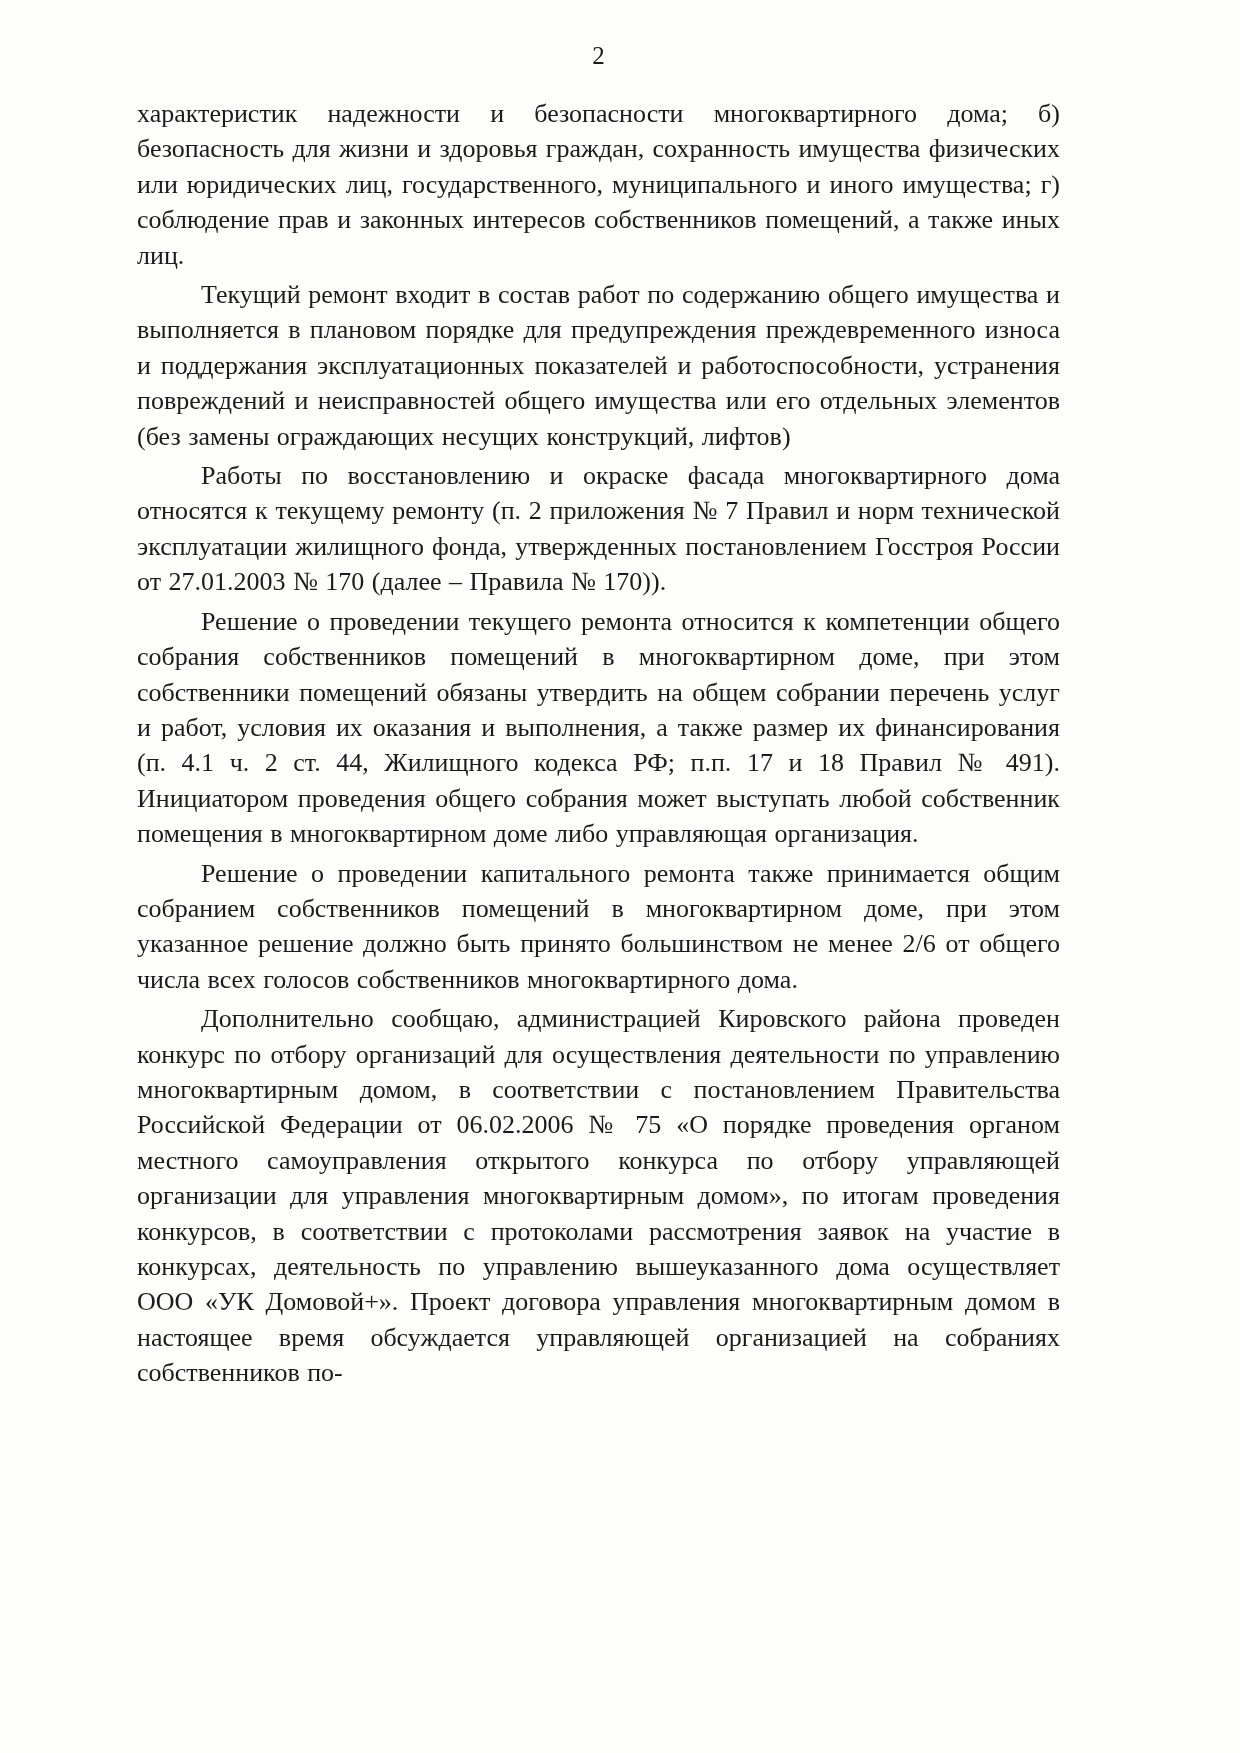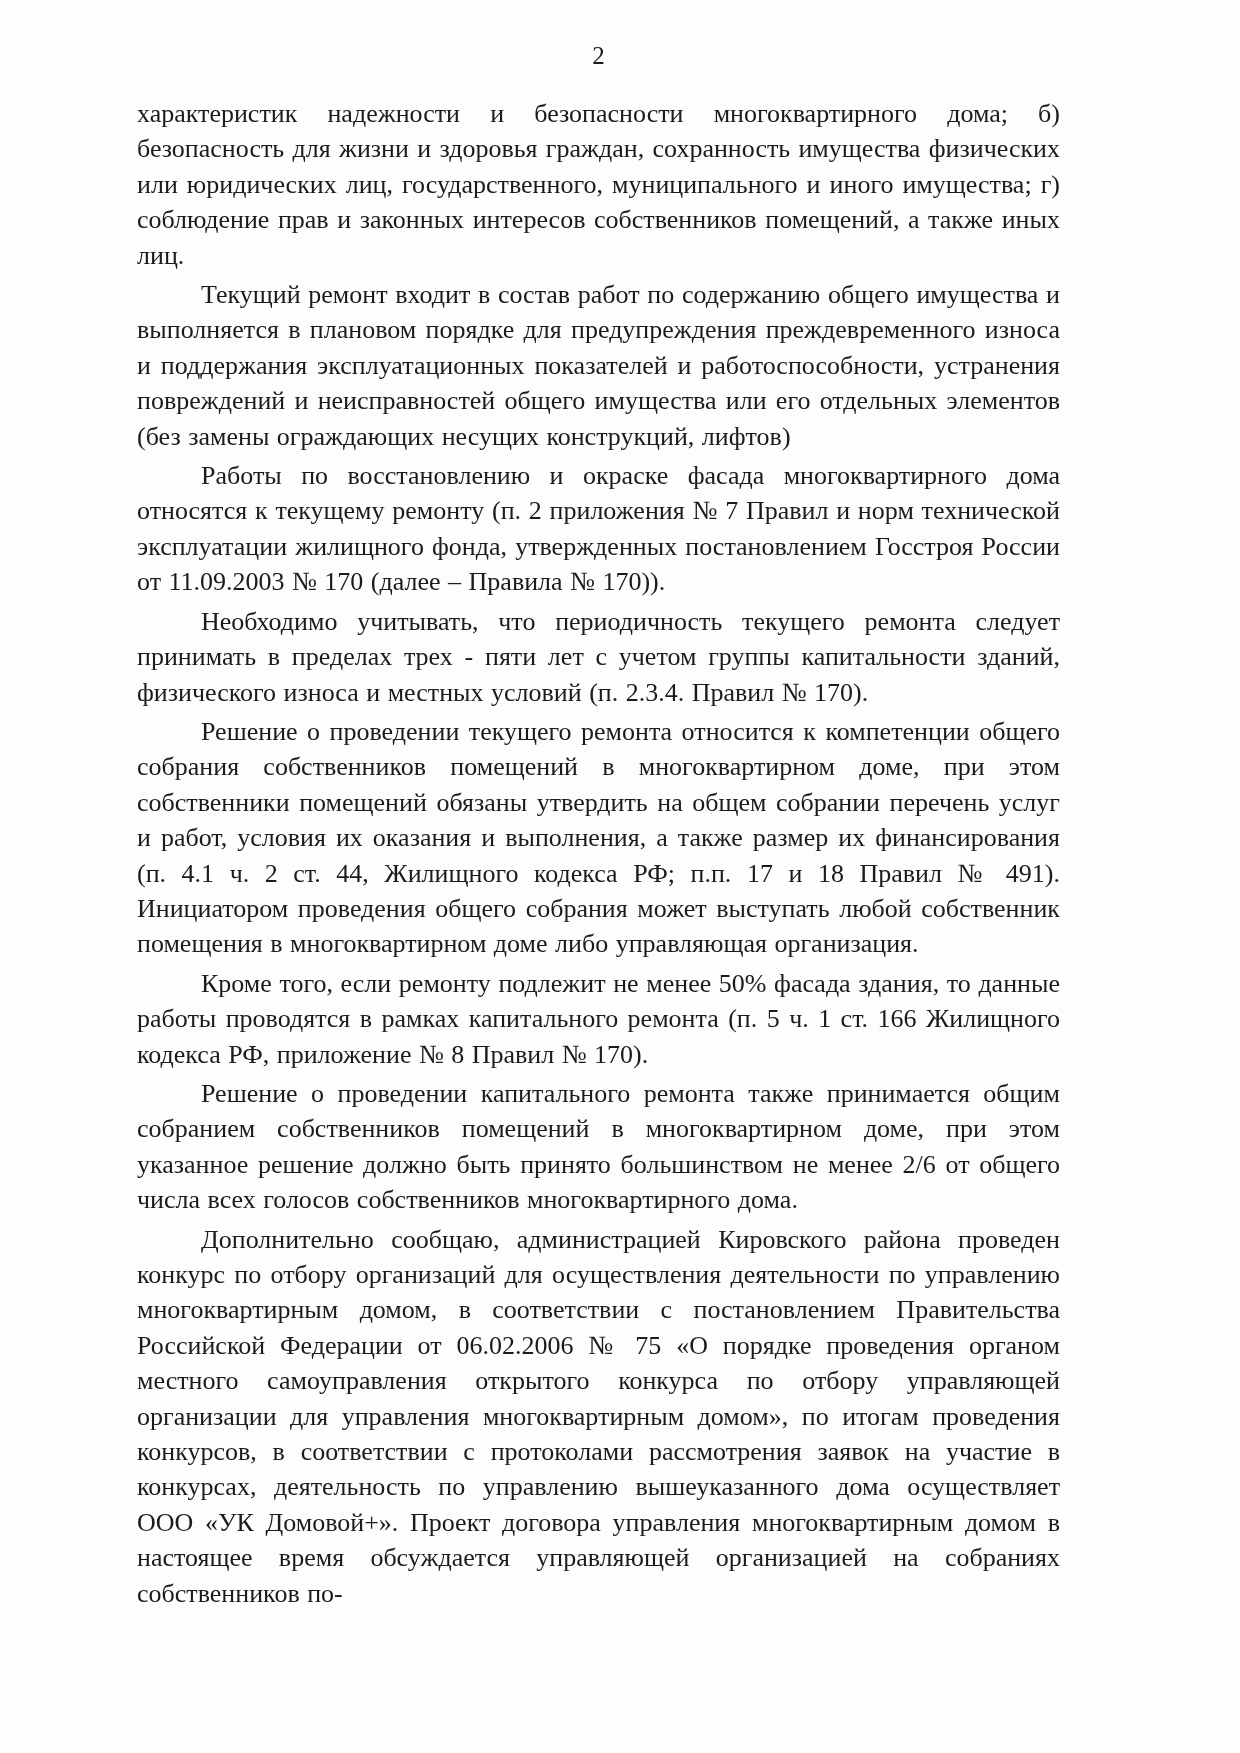--- a/index.html
+++ b/index.html
@@ -39,20 +39,18 @@
 </style>
 </head>
 <body>
 
 <div class="page">
   <div class="page-number">2</div>
 
   <div class="body-text">
     <p class="no-indent">характеристик надежности и безопасности многоквартирного дома; б) безопасность для жизни и здоровья граждан, сохранность имущества физических или юридических лиц, государственного, муниципального и иного имущества; г) соблюдение прав и законных интересов собственников помещений, а также иных лиц.</p>
     <p>Текущий ремонт входит в состав работ по содержанию общего имущества и выполняется в плановом порядке для предупреждения преждевременного износа и поддержания эксплуатационных показателей и работоспособности, устранения повреждений и неисправностей общего имущества или его отдельных элементов (без замены ограждающих несущих конструкций, лифтов)</p>
-    <p>Работы по восстановлению и окраске фасада многоквартирного дома относятся к текущему ремонту (п. 2 приложения № 7 Правил и норм технической эксплуатации жилищного фонда, утвержденных постановлением Госстроя России от 11.09.2003 № 170 (далее – Правила № 170)).</p>
-    <p>Необходимо учитывать, что периодичность текущего ремонта следует принимать в пределах трех - пяти лет с учетом группы капитальности зданий, физического износа и местных условий (п. 2.3.4. Правил № 170).</p>
+    <p>Работы по восстановлению и окраске фасада многоквартирного дома относятся к текущему ремонту (п. 2 приложения № 7 Правил и норм технической эксплуатации жилищного фонда, утвержденных постановлением Госстроя России от 27.01.2003 № 170 (далее – Правила № 170)).</p>
     <p>Решение о проведении текущего ремонта относится к компетенции общего собрания собственников помещений в многоквартирном доме, при этом собственники помещений обязаны утвердить на общем собрании перечень услуг и работ, условия их оказания и выполнения, а также размер их финансирования (п. 4.1 ч. 2 ст. 44, Жилищного кодекса РФ; п.п. 17 и 18 Правил № 491). Инициатором проведения общего собрания может выступать любой собственник помещения в многоквартирном доме либо управляющая организация.</p>
-    <p>Кроме того, если ремонту подлежит не менее 50% фасада здания, то данные работы проводятся в рамках капитального ремонта (п. 5 ч. 1 ст. 166 Жилищного кодекса РФ, приложение № 8 Правил № 170).</p>
     <p>Решение о проведении капитального ремонта также принимается общим собранием собственников помещений в многоквартирном доме, при этом указанное решение должно быть принято большинством не менее 2/6 от общего числа всех голосов собственников многоквартирного дома.</p>
     <p>Дополнительно сообщаю, администрацией Кировского района проведен конкурс по отбору организаций для осуществления деятельности по управлению многоквартирным домом, в соответствии с постановлением Правительства Российской Федерации от 06.02.2006 № 75 «О порядке проведения органом местного самоуправления открытого конкурса по отбору управляющей организации для управления многоквартирным домом», по итогам проведения конкурсов, в соответствии с протоколами рассмотрения заявок на участие в конкурсах, деятельность по управлению вышеуказанного дома осуществляет ООО «УК Домовой+». Проект договора управления многоквартирным домом в настоящее время обсуждается управляющей организацией на собраниях собственников по-</p>
   </div>
 </div>
 
 </body></html>

